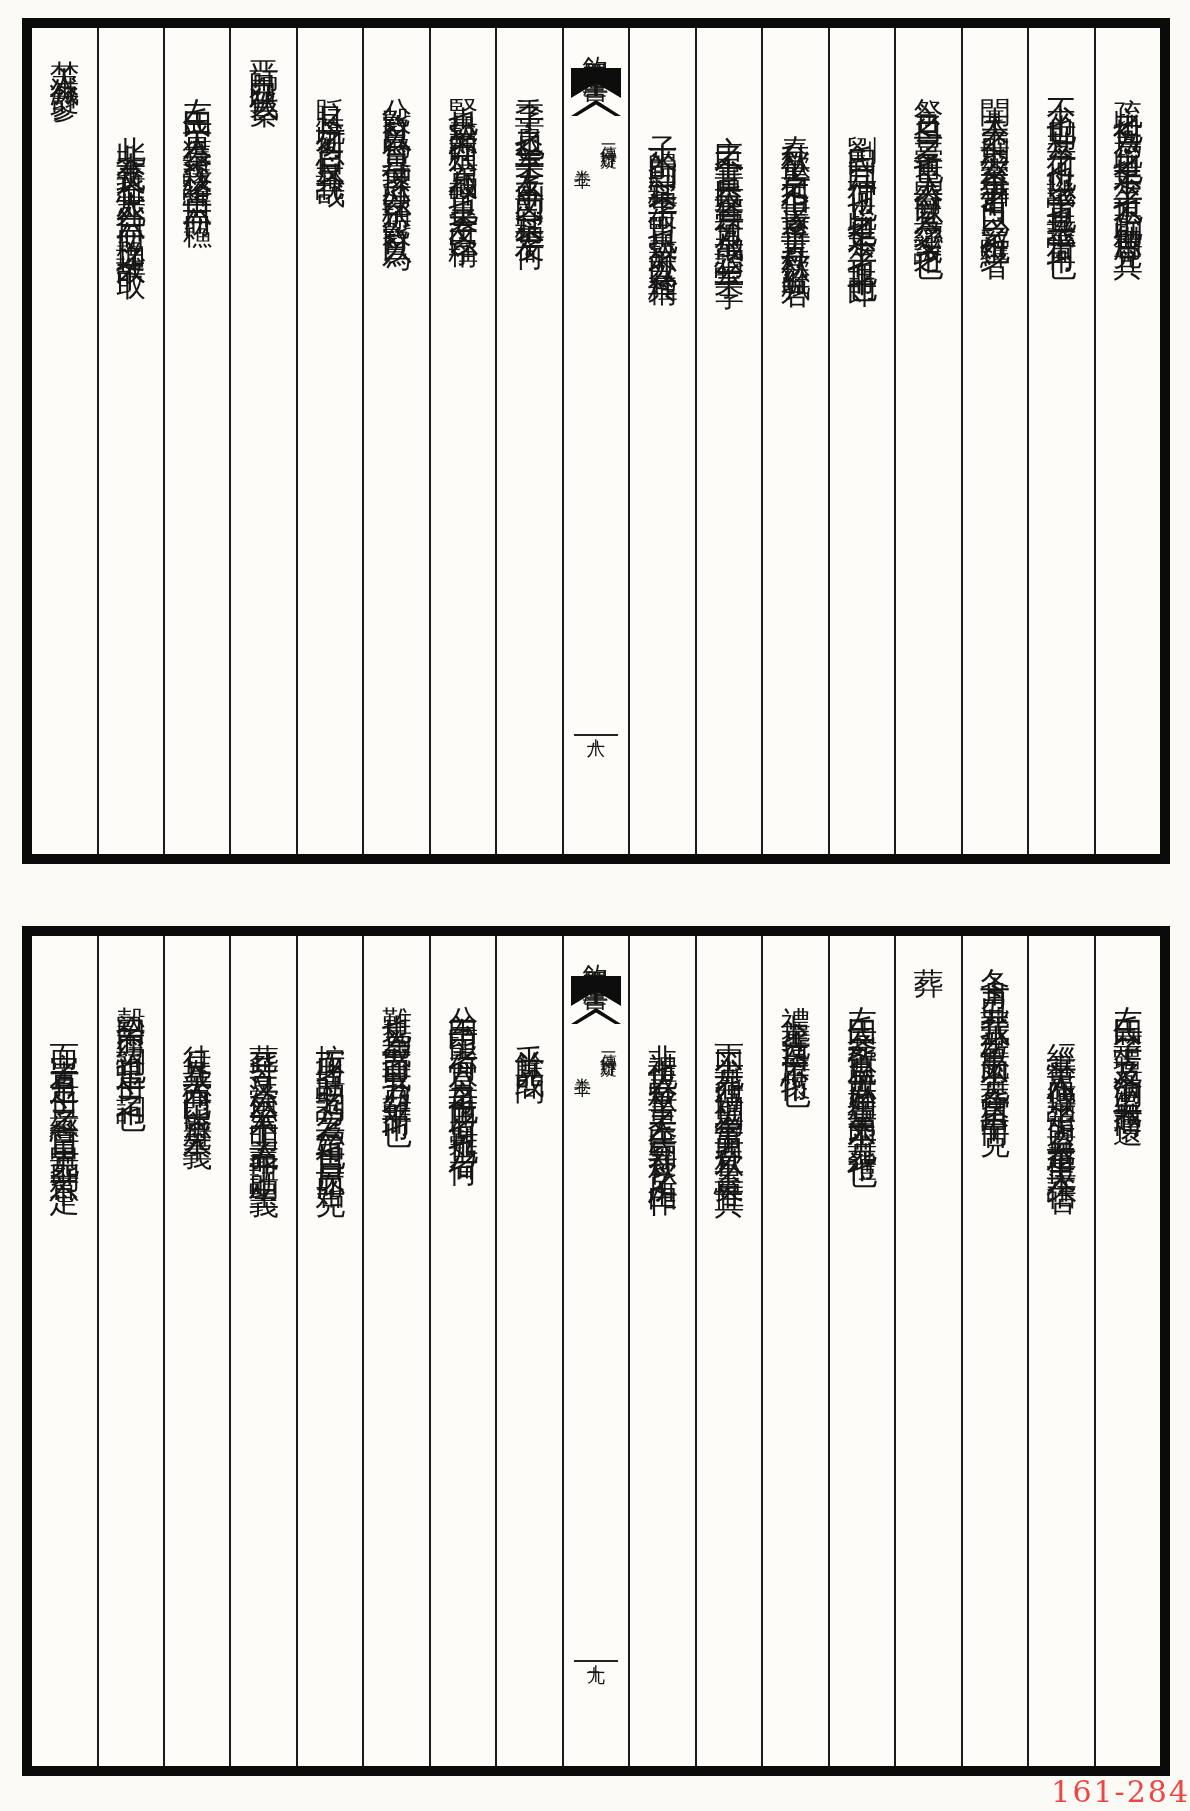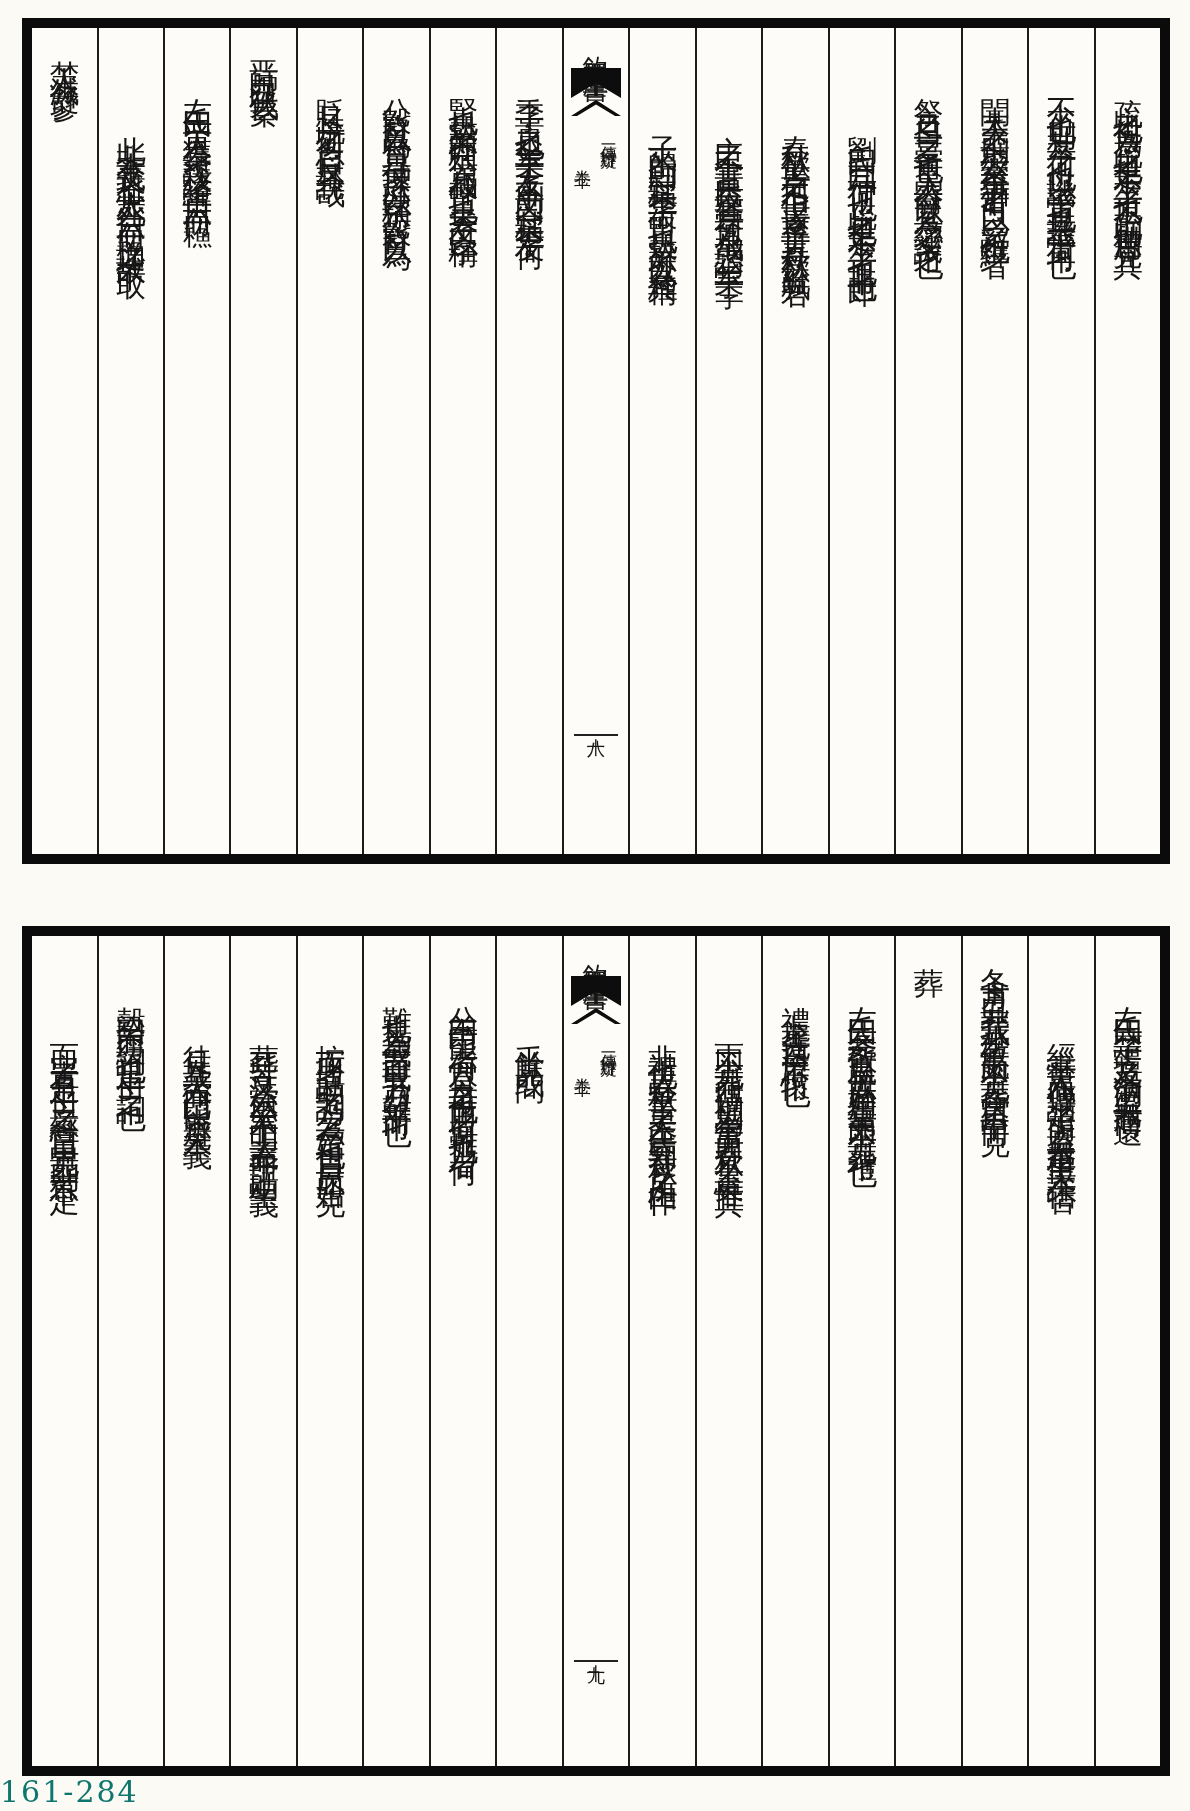--- a/index.html
+++ b/index.html
@@ -65,21 +65,21 @@
   }
   .folio-num{
     writing-mode:vertical-rl;text-orientation:upright;
     font-size:18px;letter-spacing:2px;line-height:30px;
   }
   .folio-rule{width:44px;height:2px;background:#222;margin-top:6px;}
   #top-block .folio{margin-bottom:118px;}
   #bottom-block .folio{margin-bottom:104px;}
   .page-footer{
     position:absolute;top:1774px;left:0;width:100%;
-    text-align:left;font-size:30px;letter-spacing:2px;color:#0f766e;
+    text-align:right;font-size:30px;letter-spacing:2px;color:#ef4444;
   }
 </style>
 </head>
 <body>
 
 <div class="block" id="top-block">
   <div class="col ind1">疏之也何為疏之也是不卒者也不疏則無用見其</div>
   <div class="col ind1">不卒也則其卒之何也以譏乎宣也其譏乎宣何也</div>
   <div class="col ind1">聞大夫之喪則去樂卒事猶者可以已之辭也繹者</div>
   <div class="col ind1">祭之旦日之享賓也萬入去籥以其為之變譏之也</div>

